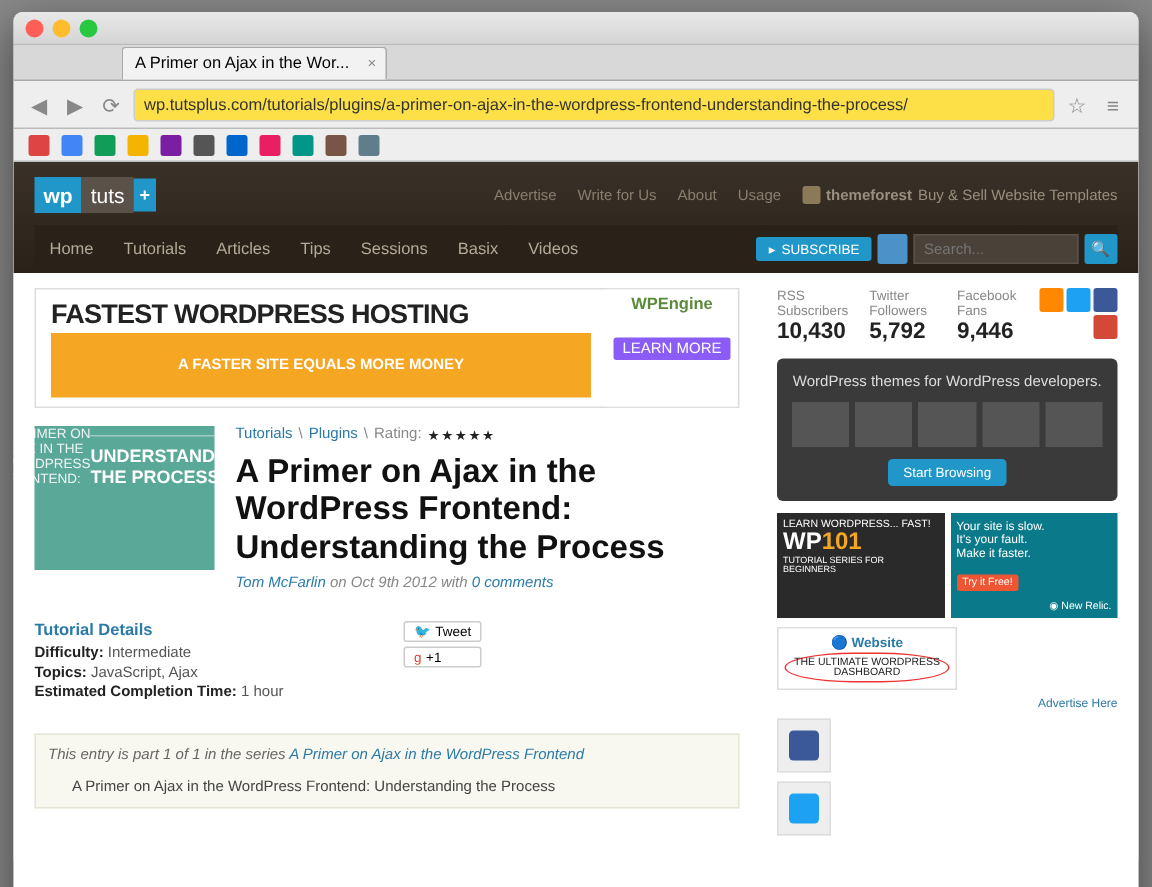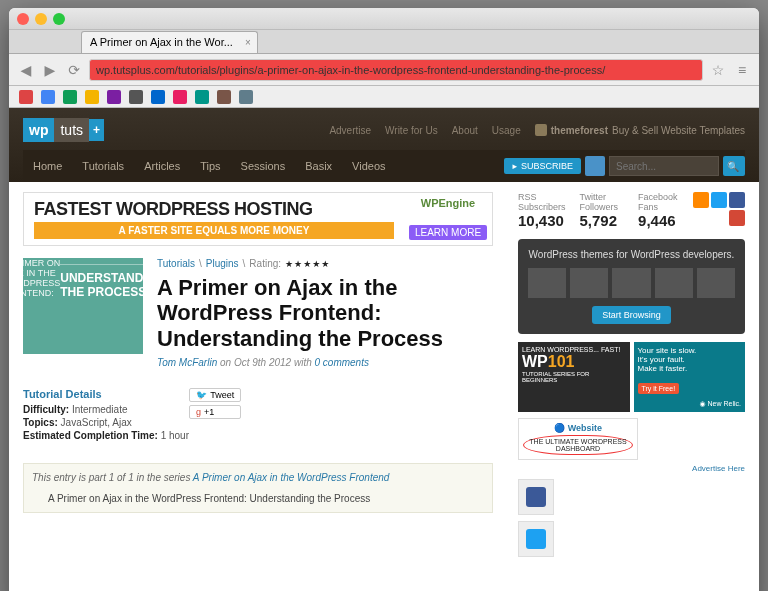--- a/index.html
+++ b/index.html
@@ -6,21 +6,21 @@
 body { background:#888; padding:8px; }
 .window { background:#f5f5f5; border-radius:6px; box-shadow:0 10px 30px rgba(0,0,0,.5); overflow:hidden; width:750px; margin:0 auto; }
 .titlebar { background:linear-gradient(#e8e8e8,#d5d5d5); height:22px; display:flex; align-items:center; padding:0 8px; gap:6px; border-bottom:1px solid #bbb; }
 .tb-btn { width:12px; height:12px; border-radius:50%; }
 .tb-red{background:#ff5f57;} .tb-yel{background:#febc2e;} .tb-grn{background:#28c840;}
 .tabbar { background:#d8d8d8; height:24px; display:flex; align-items:center; padding:0 0 0 72px; border-bottom:1px solid #aaa; }
 .tab { background:#f2f2f2; height:22px; padding:0 24px 0 8px; font-size:11px; display:flex; align-items:center; border:1px solid #aaa; border-bottom:none; border-radius:3px 3px 0 0; position:relative; max-width:180px; }
 .tab .x { position:absolute; right:6px; font-size:10px; color:#888; cursor:pointer; }
 .urlbar { background:#eee; height:32px; display:flex; align-items:center; padding:0 8px; gap:6px; border-bottom:1px solid #bbb; }
 .navbtn { width:18px; height:18px; color:#888; display:flex; align-items:center; justify-content:center; font-size:14px; cursor:pointer; }
-.url { flex:1; height:22px; background:#ef4444; border:1px solid #ccc; border-radius:3px; padding:0 6px; font-size:11px; color:#333; }
+.url { flex:1; height:22px; background:#fde047; border:1px solid #ccc; border-radius:3px; padding:0 6px; font-size:11px; color:#333; }
 .bookmarks { background:#eee; height:22px; display:flex; align-items:center; padding:0 10px; gap:8px; border-bottom:1px solid #bbb; }
 .bm { width:14px; height:14px; border-radius:2px; }
 .page { background:#fff; min-height:500px; }
 .header { background:linear-gradient(#3a3228,#2a2218); padding:10px 14px 0; }
 .hdr-top { display:flex; justify-content:space-between; align-items:center; padding-bottom:8px; }
 .logo { display:flex; align-items:center; gap:0; }
 .logo-wp { background:#2196c8; color:#fff; font-weight:bold; padding:4px 6px; font-size:14px; }
 .logo-tuts { background:#5a5248; color:#fff; padding:4px 6px; font-size:14px; }
 .logo-plus { background:#2196c8; color:#fff; padding:4px 4px; font-size:12px; font-weight:bold; }
 .hdr-links { display:flex; gap:14px; font-size:10px; color:#8a7e6e; align-items:center; }
@@ -33,36 +33,36 @@
 .nav-right { display:flex; gap:4px; align-items:center; }
 .subscribe { background:#2196c8; color:#fff; font-size:9px; padding:3px 8px; border-radius:2px; display:flex; align-items:center; gap:4px; cursor:pointer;}
 .tw-btn { width:20px; height:20px; background:#4a92c8; border-radius:2px; cursor:pointer;}
 .search { width:110px; height:20px; background:#4a4238; border:1px solid #5a5248; color:#aaa; font-size:10px; padding:0 6px; }
 .search-btn { width:22px; height:20px; background:#2196c8; border-radius:2px; cursor:pointer; display:flex;align-items:center;justify-content:center;color:#fff;font-size:10px;}
 .content { display:flex; gap:12px; padding:10px 14px; background:#fff; }
 .main { flex:1; }
 .banner { background:#fff; border:1px solid #ddd; padding:0; position:relative; margin-bottom:12px; display:flex; }
 .banner-left { flex:1; padding:6px 10px; }
 .banner-title { font-weight:900; font-size:18px; letter-spacing:-.5px; color:#222;}
-.banner-sub { background:#f5a623; color:#fff; font-size:10px; padding:3px 0; text-align:center; font-weight:bold; margin-top:2px;}
+.banner-sub { background:#f5a623; color:#fff; font-size:10px; padding:16px 0; text-align:center; font-weight:bold; margin-top:2px;}
 .banner-right { width:88px; background:#fff; padding:4px; text-align:center; font-size:9px; }
 .wpengine { color:#5a8a3a; font-weight:bold; font-size:11px;}
 .learnmore { background:#8b5cf6; color:#fff; font-size:10px; padding:2px 6px; border-radius:2px; display:inline-block; margin-top:16px;}
 .article { display:flex; gap:14px; }
 .art-img { width:120px; height:96px; background:#5aa898; color:#fff; display:flex; justify-content:center; font-size:10px; text-align:left;}
 .art-img .line1{font-size:9px;opacity:.9;margin-bottom:4px;}
 .art-img .line2{font-size:12px;font-weight:bold;border-top:1px solid rgba(255,255,255,.4);padding-top:6px;margin-top:6px;}
 .art-body { flex:1; }
 .crumbs { font-size:10px; color:#888; display:flex; gap:4px; align-items:center;}
 .crumbs a{color:#2a7aa8;text-decoration:none;cursor:pointer;}
 .stars { color:#222; font-size:9px; letter-spacing:1px;}
 .art-title { font-size:22px; font-weight:900; line-height:1.15; margin:6px 0; color:#111;}
 .byline { font-size:10px; color:#888; font-style:italic;}
 .byline a{color:#2a7aa8;}
-.details { margin-top:20px; display:flex; font-size:10px;}
+.details { margin-top:20px; display:flex; gap:80px; font-size:10px;}
 .details-l{}
 .details-l h4{color:#2a7aa8;font-size:11px;margin-bottom:4px;}
 .details-l div{color:#555;margin:2px 0;}
 .details-l b{color:#222;}
 .share-btns{display:flex;flex-direction:column;gap:3px;}
 .share{border:1px solid #ccc;padding:1px 6px;font-size:9px;display:flex;align-items:center;gap:3px;cursor:pointer;border-radius:2px;}
 .series{margin-top:20px;background:#f8f8f0;border:1px solid #e5e5d5;padding:8px;font-size:10px;font-style:italic;color:#666;}
 .series a{color:#2a7aa8;}
 .series-item{margin-top:10px;font-style:normal;color:#444;padding-left:16px;}
 .sidebar { width:240px;padding-left:13px; }

